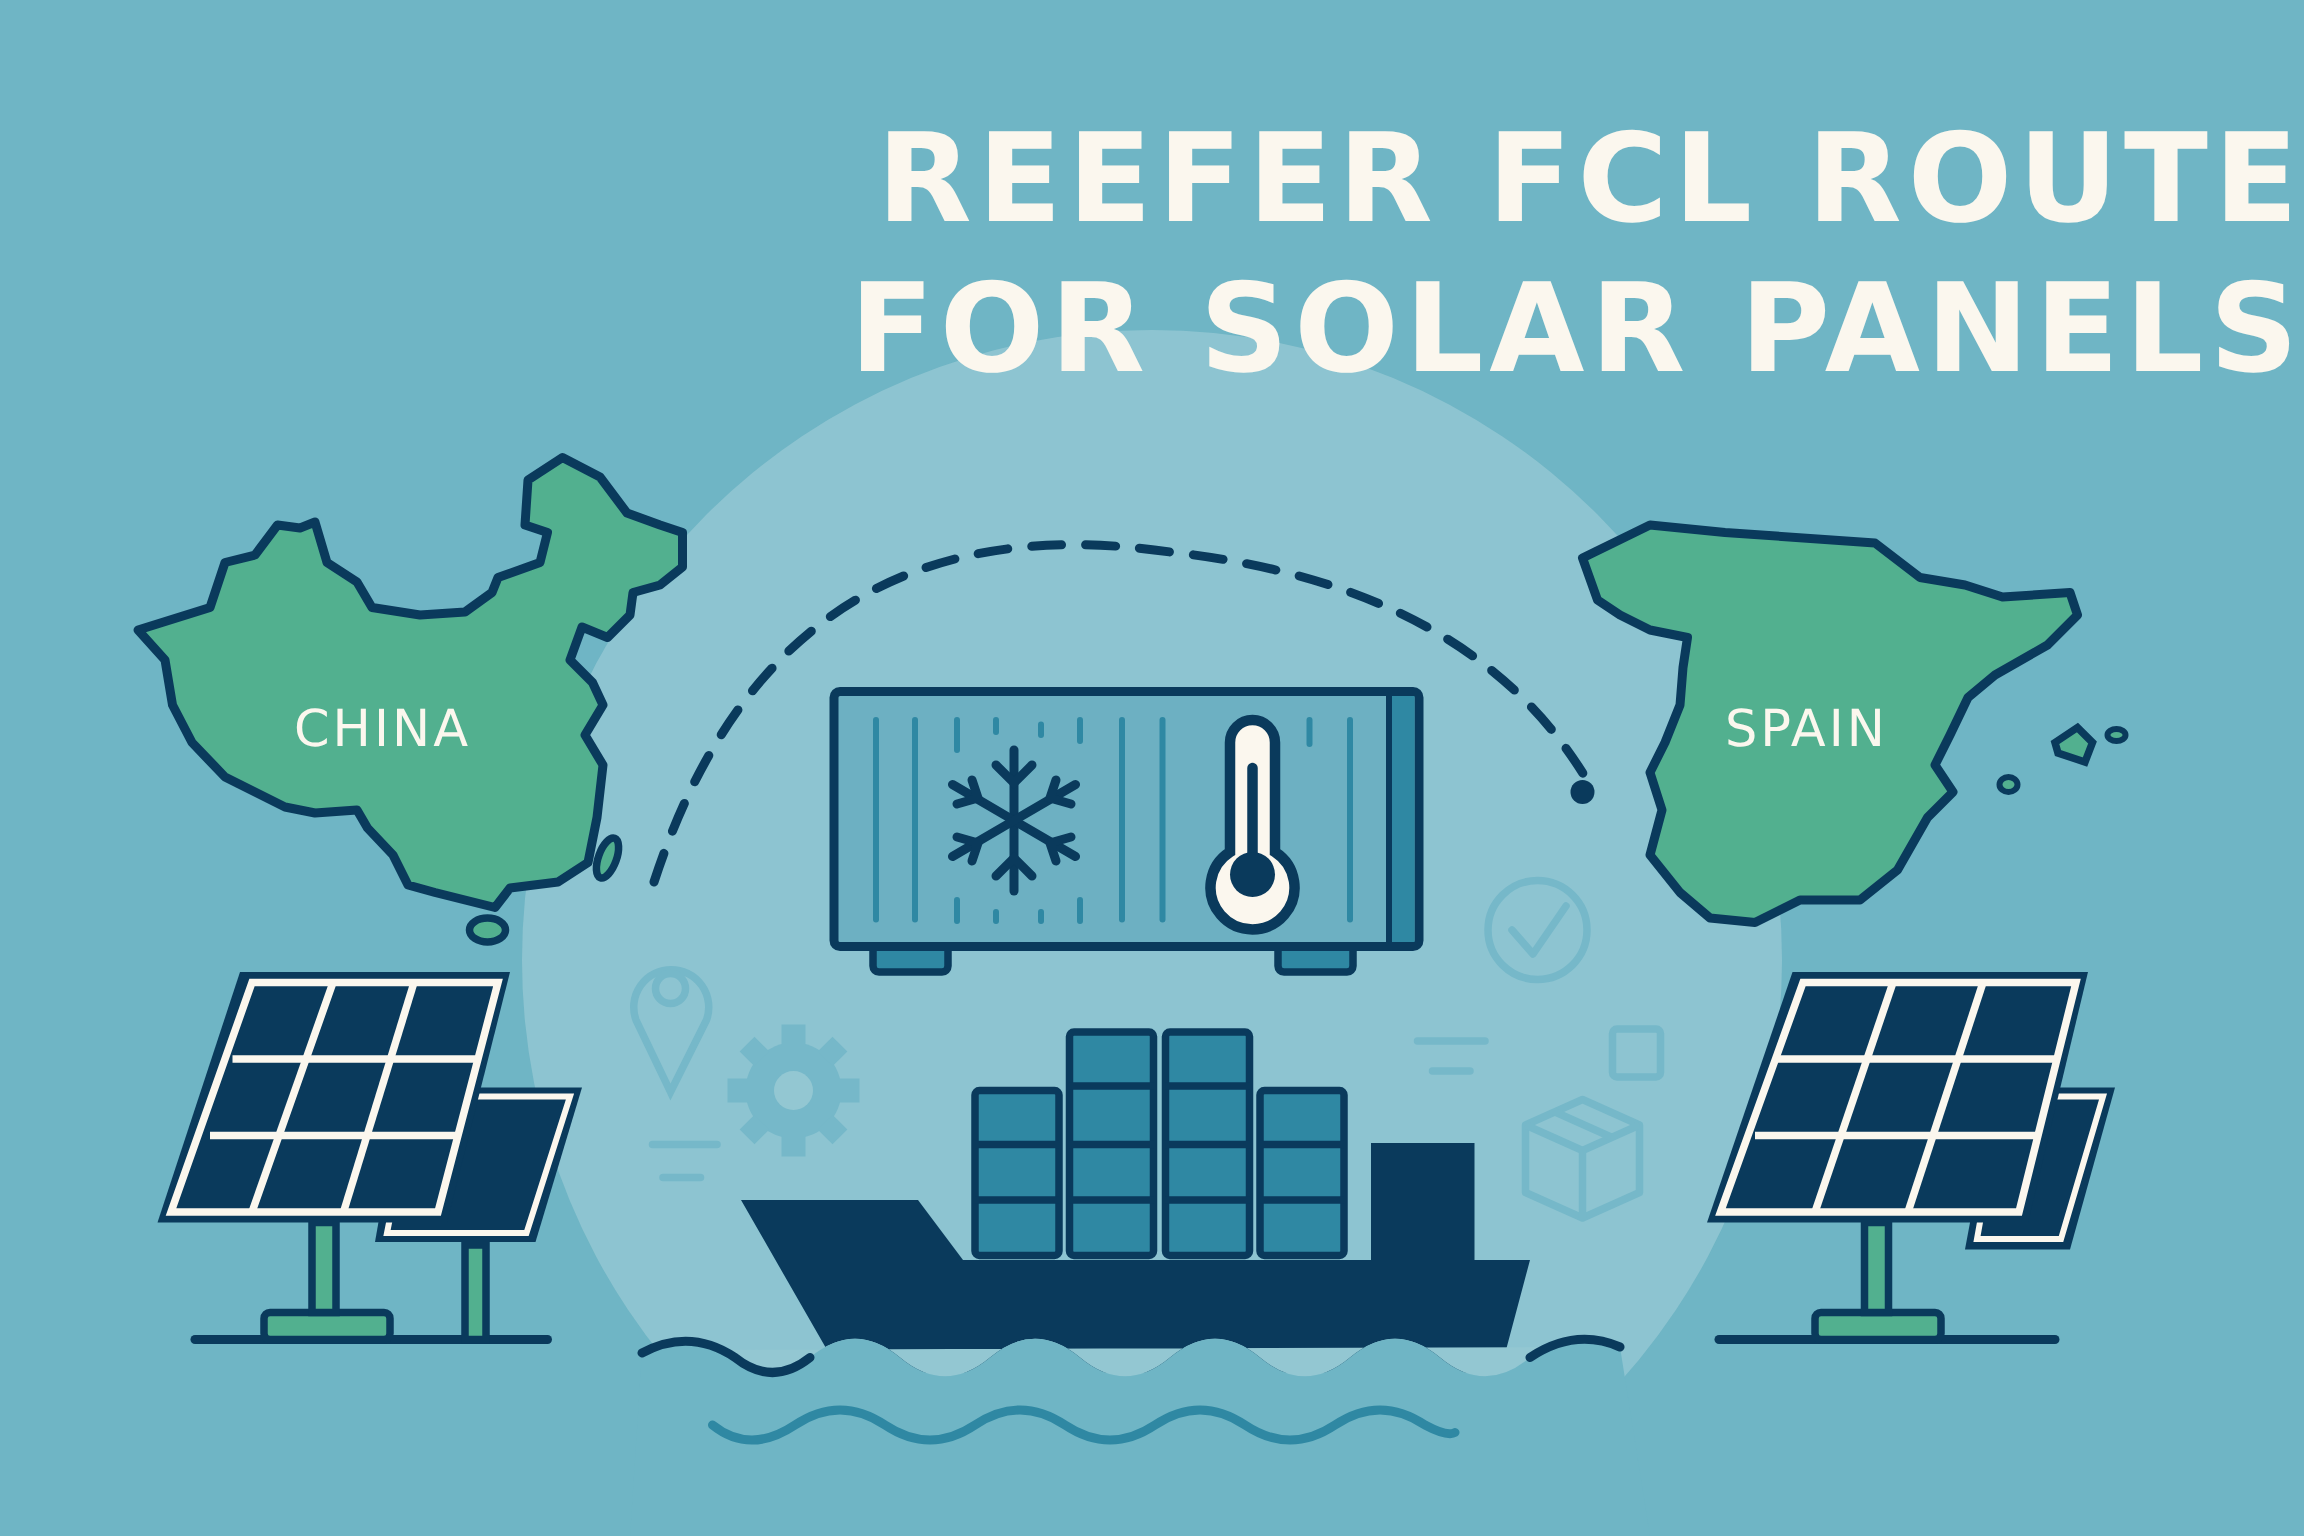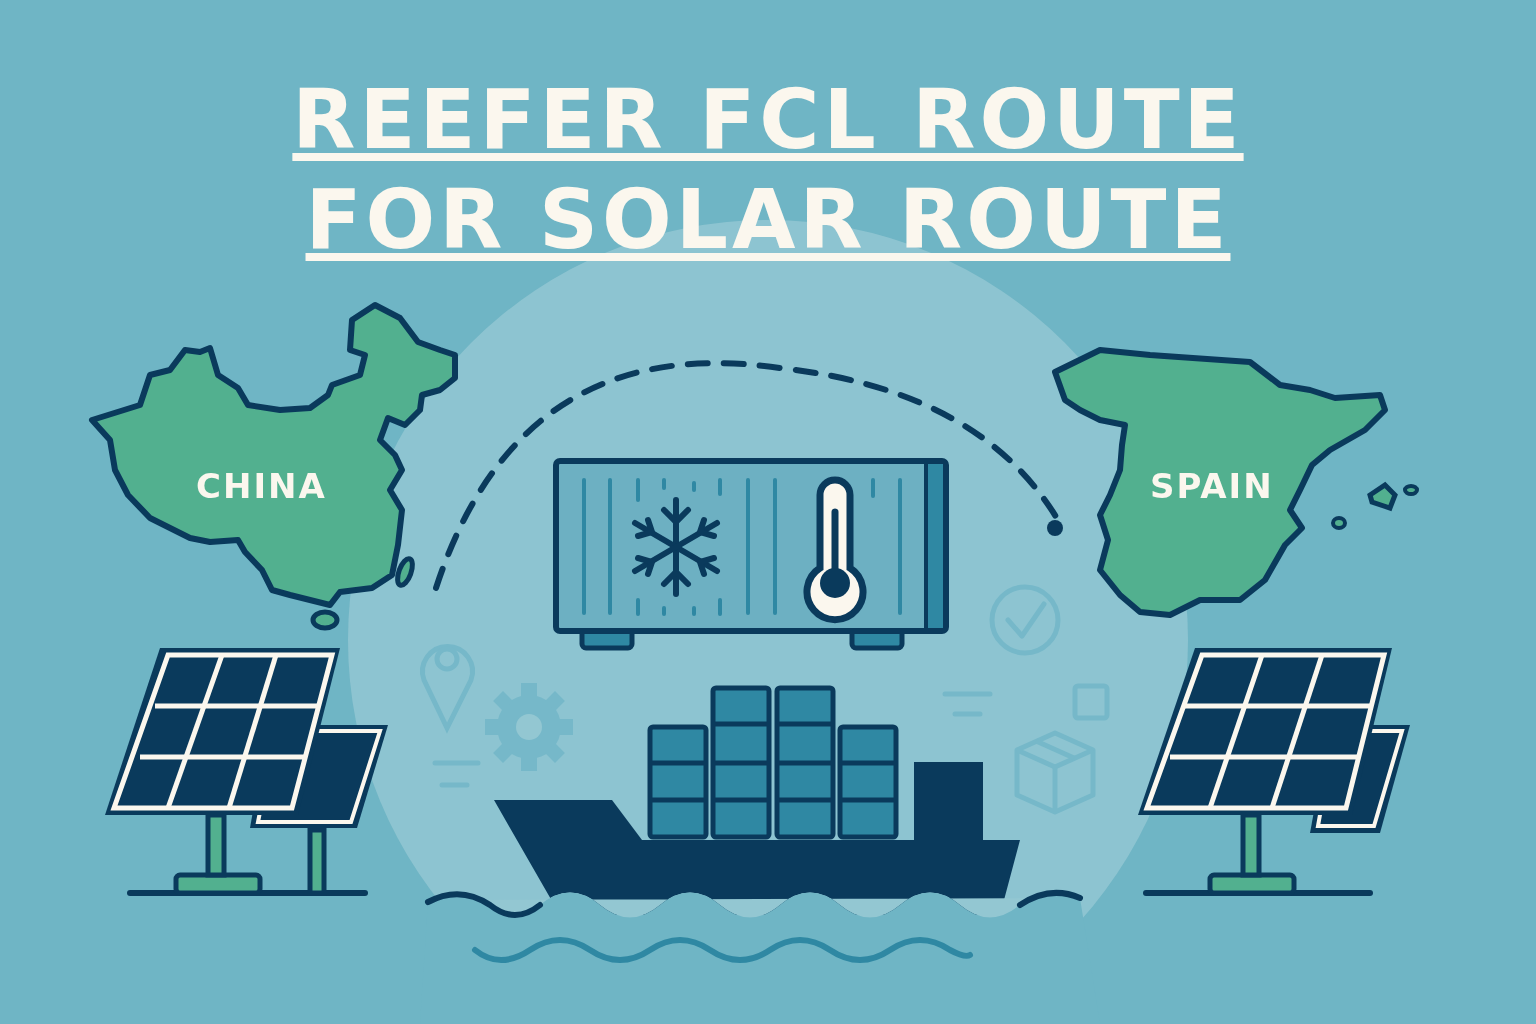--- a/index.html
+++ b/index.html
@@ -1,21 +1,21 @@
 <!DOCTYPE html>
 <html><head>
 <meta charset="utf-8">
 <style>
   html, body { margin:0; padding:0; }
   body { width:1536px; height:1024px; overflow:hidden; background:#6fb5c5; position:relative; font-family:"DejaVu Sans", sans-serif; }
-  .title { position:absolute; left:0; right:0; text-align:center; color:#fbf7ee; font-family:"DejaVu Sans", sans-serif; font-weight:bold; letter-spacing:4px;text-decoration:underline; }
+  .title { position:absolute; left:0; right:0; text-align:right; color:#fbf7ee; font-family:"DejaVu Sans", sans-serif; font-weight:bold; letter-spacing:4px; }
   .title.l1 { top:72px; font-size:82px; }
   .title.l2 { top:172px; font-size:82px; }
   svg.scene { position:absolute; left:0; top:0; }
-  .label { position:absolute; color:#fbf7ee; font-family:"DejaVu Sans", sans-serif; font-weight:bold; font-size:34px; letter-spacing:2px; }
+  .label { position:absolute; color:#fbf7ee; font-family:"DejaVu Sans", sans-serif; font-weight:normal; font-size:34px; letter-spacing:2px; }
 </style>
 </head>
 <body>
 
 <svg class="scene" width="1536" height="1024" viewBox="0 0 1536 1024">
 
   <circle cx="768" cy="640" r="420" fill="#93c7d2" opacity="0.85"></circle>
 
   <g>
     <path d="M92,420 L140,405 L150,375 L170,370 L185,350 L200,352 L210,348 L218,375 L238,388 L248,405 L280,410 L310,408 L328,395 L332,385 L360,375 L365,355 L350,350 L352,320 L375,305 L400,318 L418,342 L440,350 L455,355 L455,378 L440,390 L422,395 L420,410 L405,425 L388,418 L380,440 L395,455 L402,470 L390,490 L402,510 L398,545 L392,575 L372,588 L340,592 L330,605 L310,600 L290,595 L272,590 L262,570 L245,552 L238,540 L210,542 L190,538 L150,518 L128,495 L115,470 L110,440 Z" fill="#52b08f" stroke="#0a3a5c" stroke-width="6" stroke-linejoin="round"></path>
@@ -170,15 +170,15 @@
     <g stroke="#fbf7ee" stroke-width="5">
       <line x1="1185" y1="706" x2="1370" y2="706"></line>
       <line x1="1170" y1="757" x2="1358" y2="757"></line>
       <line x1="1262" y1="655" x2="1210" y2="808"></line>
       <line x1="1322" y1="655" x2="1272" y2="808"></line>
     </g>
   </g>
 </svg>
 
 <div class="title l1">REEFER FCL ROUTE</div>
-<div class="title l2">FOR SOLAR ROUTE</div>
+<div class="title l2">FOR SOLAR PANELS</div>
 <div class="label" style="left:196px; top:466px;">CHINA</div>
 <div class="label" style="left:1150px; top:466px;text-align:right;">SPAIN</div>
 
 </body></html>

